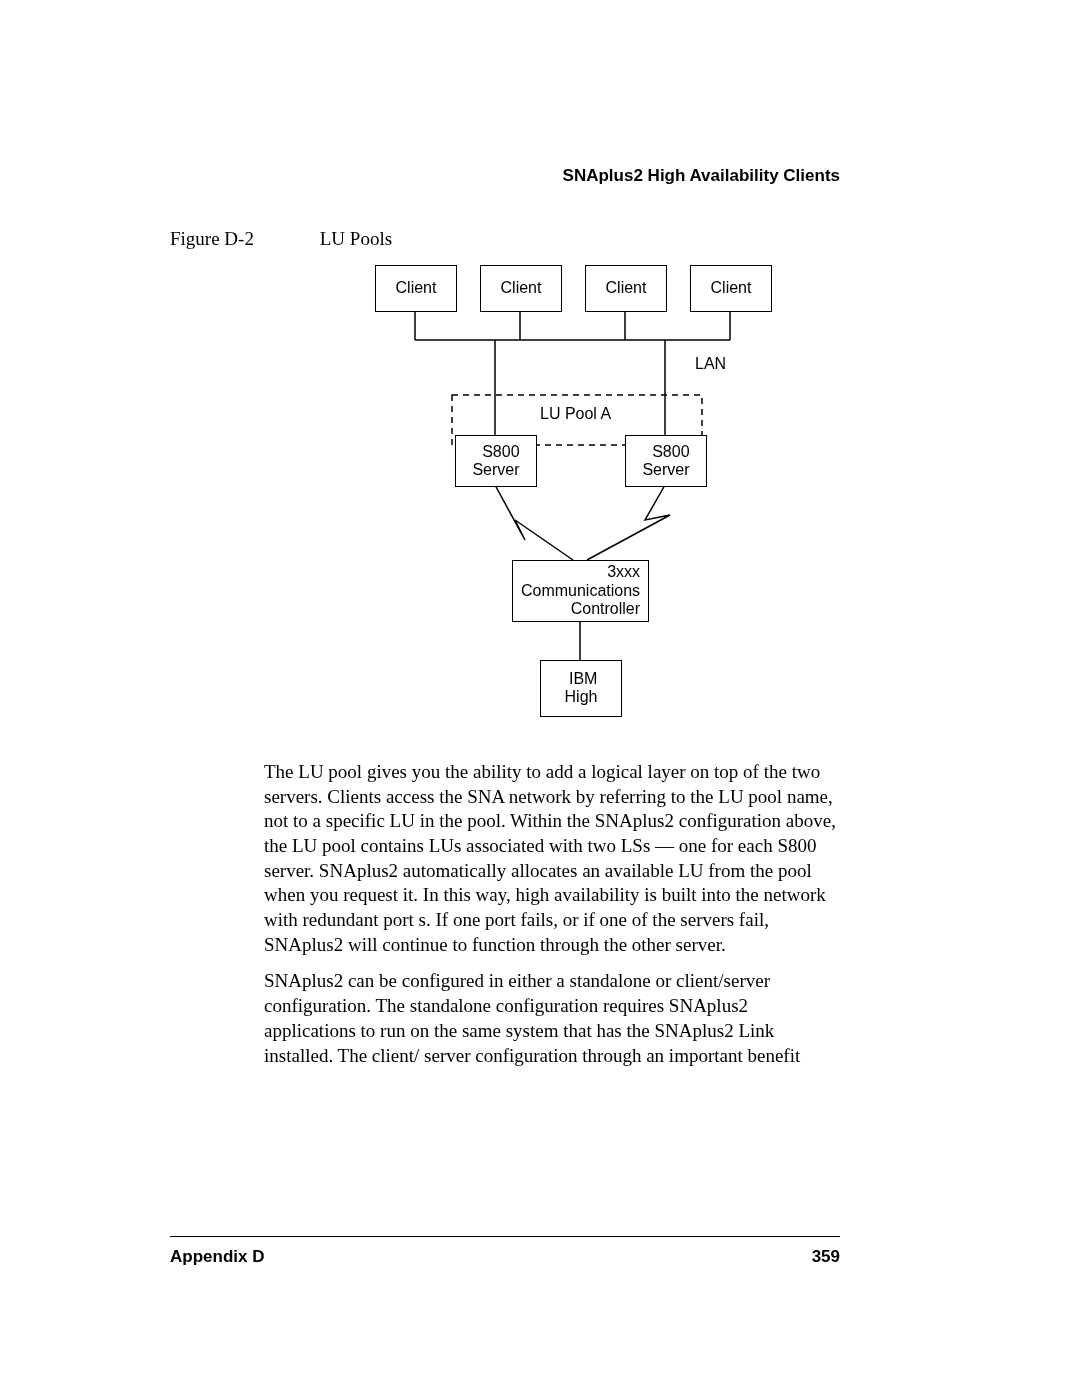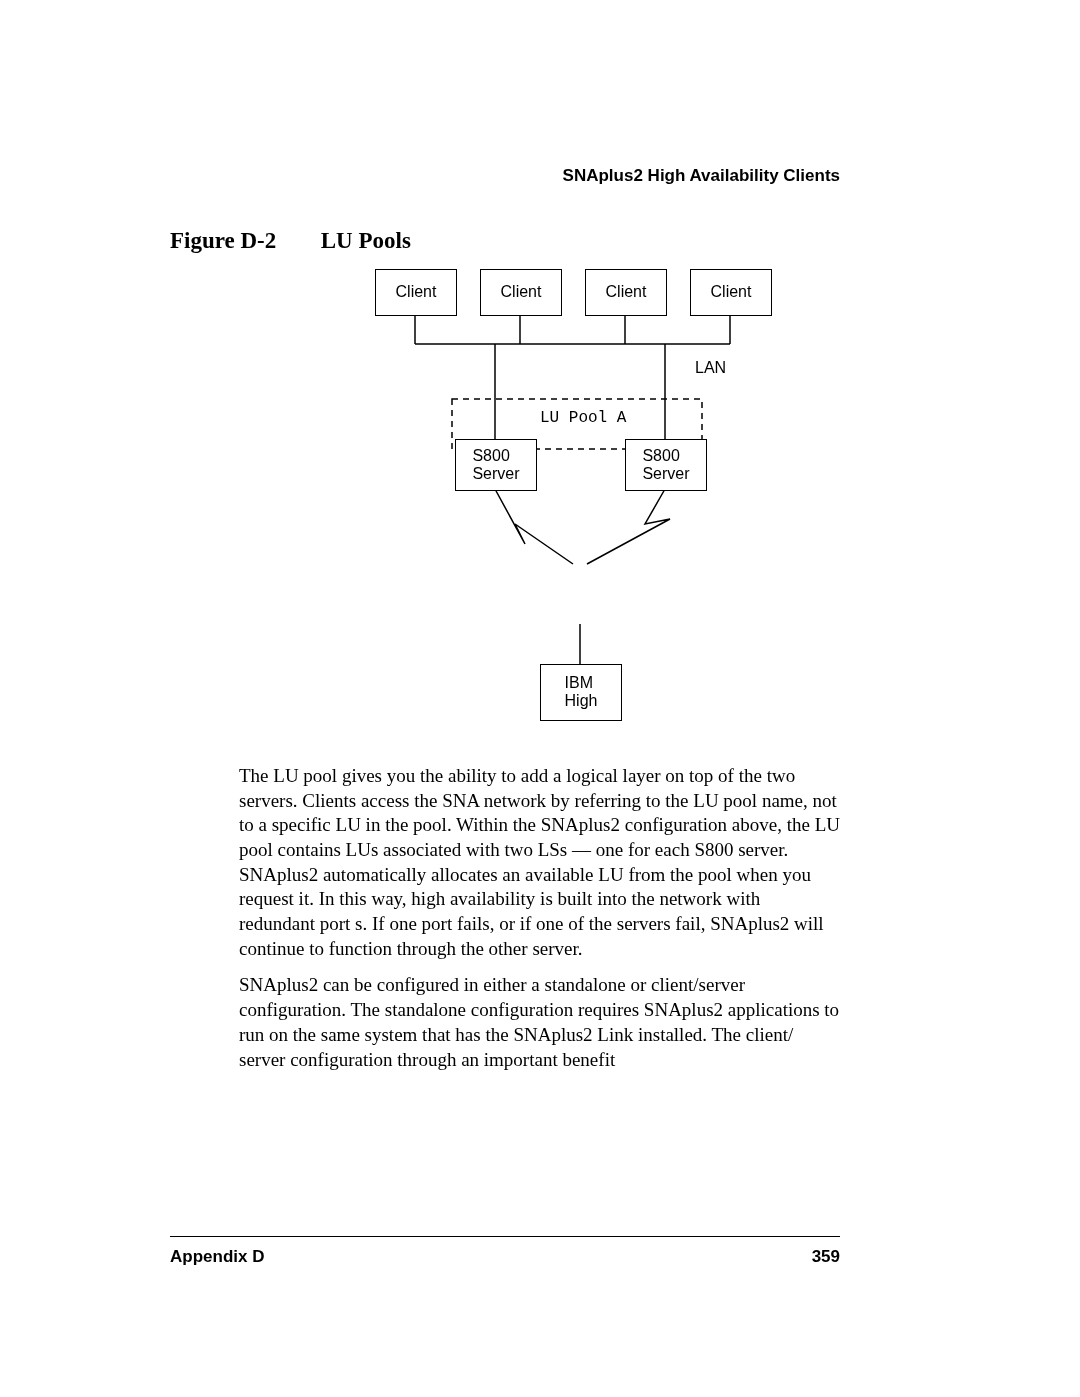--- a/index.html
+++ b/index.html
@@ -20,51 +20,51 @@
   .hdr{
     text-align:right;
     font-family:Helvetica,Arial,sans-serif;
     font-size:17px;
     line-height:1.35;
   }
   .hdr .bold{font-weight:bold;}
   .fig-row{
     margin-top:40px;
     font-family:"Times New Roman",serif;
-    font-weight:bold;
-    font-size:23px;
+    font-weight:normal;
+    font-size:19px;
   }
   .fig-lbl{display:inline-block;width:145px;}
   .diagram-wrap{
     margin-left:145px;
     margin-top:10px;
     position:relative;
     width:480px;
     height:470px;
     font-family:Helvetica,Arial,sans-serif;
     font-size:16px;
   }
   .dbox{
     position:absolute;
     border:1.5px solid #000;
     background:#fff;
     display:flex;
     align-items:center;
     justify-content:center;
-    text-align:left;
+    text-align:right;
     line-height:1.15;
   }
   .plain{
     position:absolute;
     font-size:16px;
     line-height:1.15;
   }
   svg{position:absolute;left:0;top:0;}
   .body-text{
-    margin-left:69px;
+    margin-left:94px;
     margin-top:30px;
     font-size:19px;
     line-height:1.3;
   }
   .body-text p{margin:0 0 12px 0;}
   h2.section{
     margin:30px 0 8px 0;
     font-family:"Times New Roman",serif;
     font-weight:bold;
     font-size:28px;
@@ -124,27 +124,30 @@
         <span>Client</span>
       </div>
     <div class="dbox" style="left:270px;top:5px;width:80px;height:45px;">
         <span>Client</span>
       </div>
     <div class="dbox" style="left:375px;top:5px;width:80px;height:45px;">
         <span>Client</span>
       </div>
 
     <div class="plain" style="left:380px;top:95px;text-align:center;">LAN</div>
-    <div class="plain" style="left:225px;top:145px;font-family:Liberation Mono, monospace;">LU Pool A</div>
+    <div class="plain" style="left:225px;top:145px;">LU Pool A</div>
 
     <div class="dbox" style="left:140px;top:175px;width:80px;height:50px;white-space:pre-line;"><span>S800
 Server</span></div>
     <div class="dbox" style="left:310px;top:175px;width:80px;height:50px;white-space:pre-line;"><span>S800
 Server</span></div>
 
+    <div class="dbox" style="left:197px;top:300px;width:135px;height:60px;white-space:pre-line;"><span>3xxx
+Communications
+Controller</span></div>
     <div class="dbox" style="left:225px;top:400px;width:80px;height:55px;white-space:pre-line;"><span>IBM
 High</span></div>
   </div>
 
   <div class="body-text">
     <p>The LU pool gives you the ability to add a logical layer on top of the two servers. Clients access the SNA network by referring to the LU pool name, not to a specific LU in the pool. Within the SNAplus2 configuration above, the LU pool contains LUs associated with two LSs — one for each S800 server. SNAplus2 automatically allocates an available LU from the pool when you request it. In this way, high availability is built into the network with redundant port s. If one port fails, or if one of the servers fail, SNAplus2 will continue to function through the other server.</p>
     <p>SNAplus2 can be configured in either a standalone or client/server configuration. The standalone configuration requires SNAplus2 applications to run on the same system that has the SNAplus2 Link installed. The client/ server configuration through an important benefit</p>
   </div>
 
 </div>

